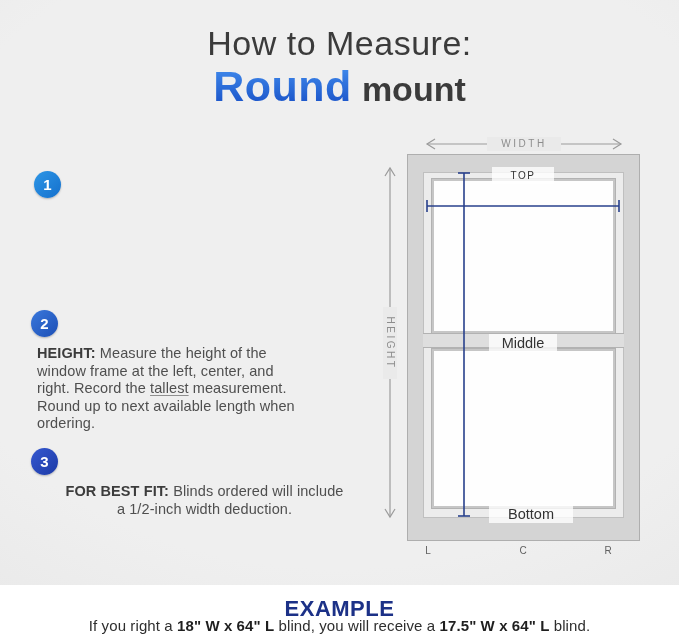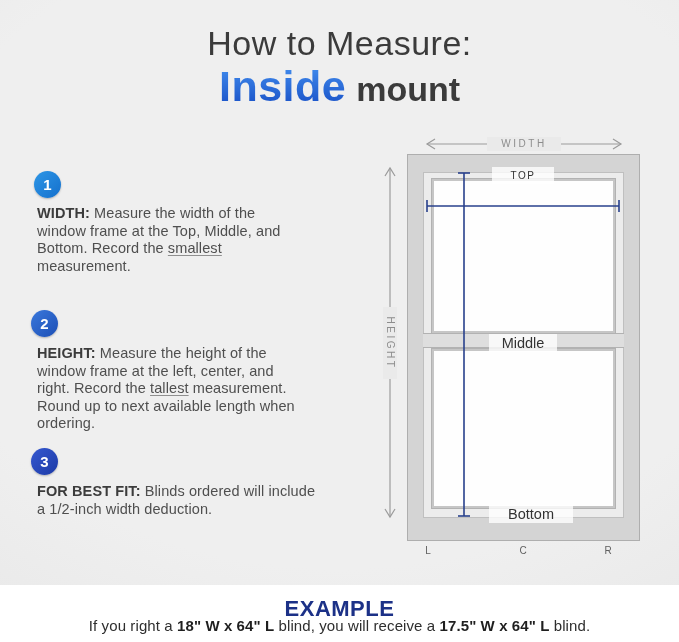--- a/index.html
+++ b/index.html
@@ -40,21 +40,21 @@
   .badge-2 { left:31px; top:310px; background:linear-gradient(135deg, var(--badge2-light,#3a78dc), var(--badge2-dark,#1d4fb5)); }
   .badge-3 { left:31px; top:448px; background:linear-gradient(135deg, var(--badge3-light,#3558d0), var(--badge3-dark,#1c3aa6)); }
 
   .step-text {
     position:absolute; left:37px; width:335px;
     font-size:14.5px; line-height:17.5px; color:#4f4f4f;
     white-space:pre-line; letter-spacing:0.1px;
   }
   .step-text-1 { top:205px; }
   .step-text-2 { top:345px; }
-  .step-text-3 { top:483px; }
+  .step-text-3 { top:483px;text-align:center; }
   .seg-b { font-weight:700; color:#3c3c3c; }
   .seg-u { text-decoration:underline; text-underline-offset:2px; text-decoration-color:#8f8f8f; }
 
   
   .win-frame {
     position:absolute; left:407px; top:154px; width:233px; height:387px;
     background:#d4d4d4; border:1px solid #aeaeae; box-sizing:border-box;
   }
   .win-opening {
     position:absolute; left:15px; top:17px; right:15px; bottom:22px;
@@ -111,29 +111,25 @@
 </style>
 </head>
 <body>
 
 <div class="page">
   <div class="gray-area"></div>
 
   <header class="title-block">
     <div class="title-line1">How to Measure:</div>
     <div class="title-line2">
-      <span class="inside">Inside</span><span class="mount">mount</span>
+      <span class="inside">Round</span><span class="mount">mount</span>
     </div>
   </header>
 
   <div class="badge badge-1">1</div>
-  <div class="step-text step-text-1"><span class="seg-b">WIDTH:</span><span> Measure the width of the
-window frame at the Top, Middle, and
-Bottom. Record the </span><span class="seg-u">smallest</span><span>
-measurement.</span></div>
 
   <div class="badge badge-2">2</div>
   <div class="step-text step-text-2"><span class="seg-b">HEIGHT:</span><span> Measure the height of the
 window frame at the left, center, and
 right. Record the </span><span class="seg-u">tallest</span><span> measurement.
 Round up to next available length when
 ordering.</span></div>
 
   <div class="badge badge-3">3</div>
   <div class="step-text step-text-3"><span class="seg-b">FOR BEST FIT:</span><span> Blinds ordered will include

